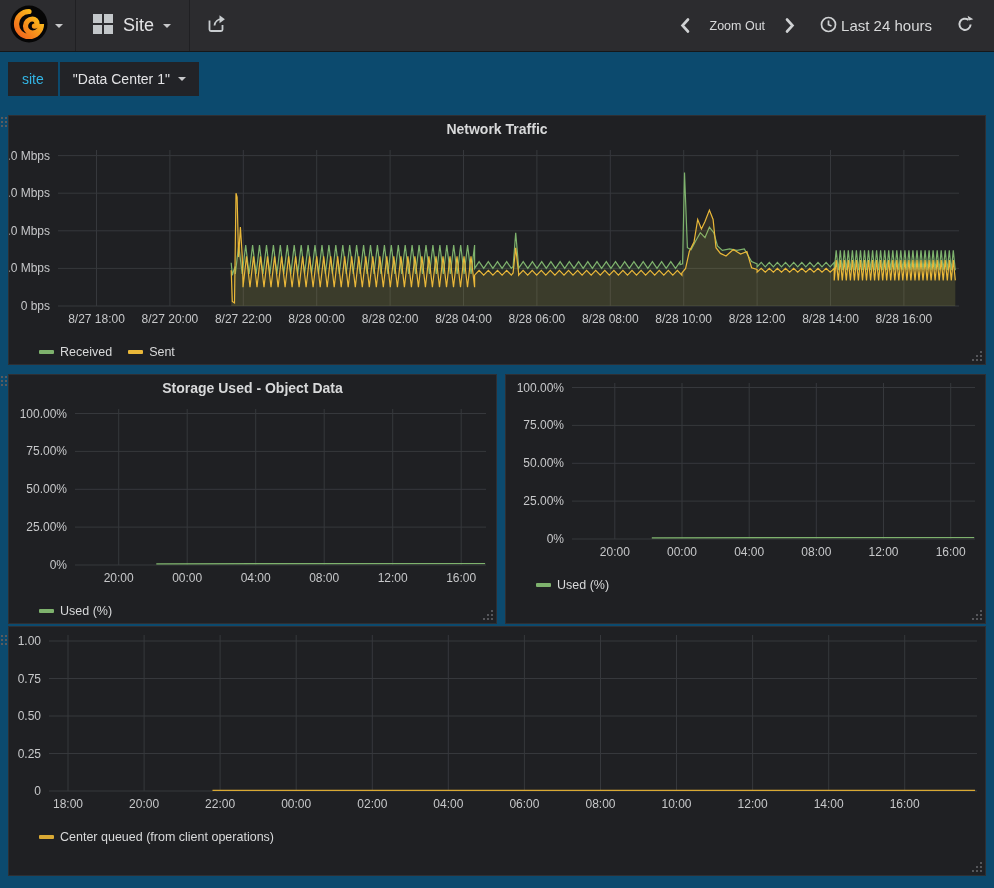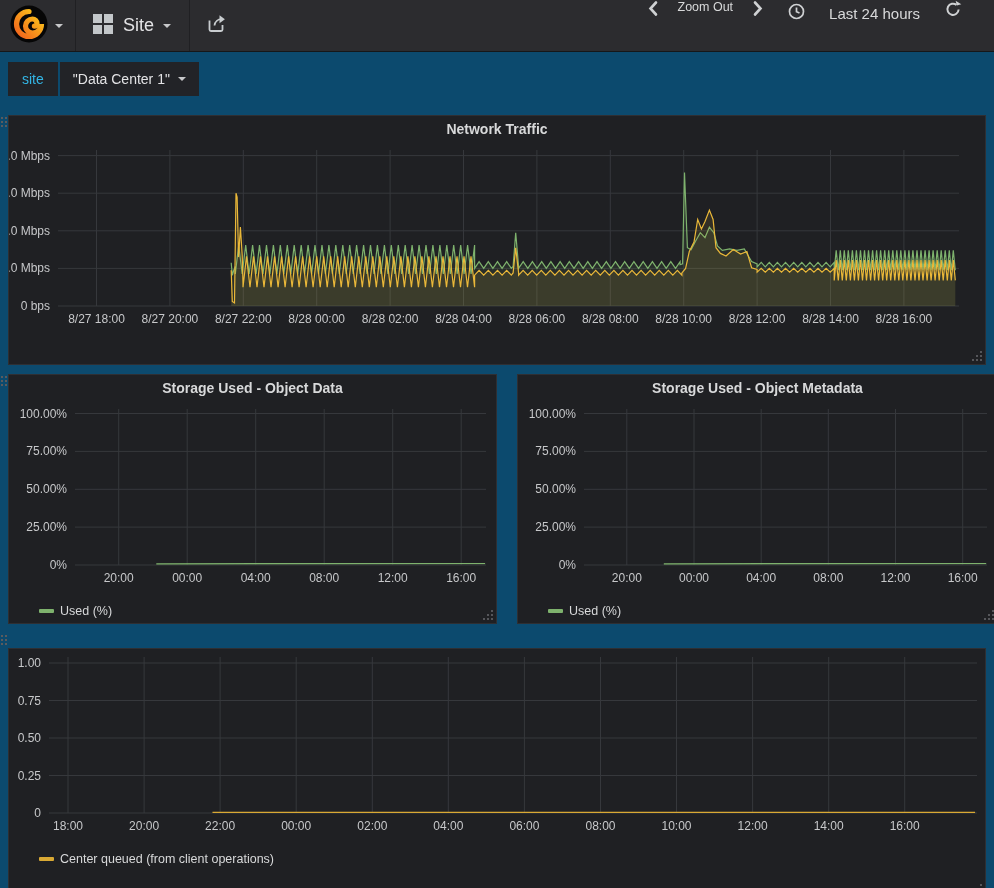--- a/index.html
+++ b/index.html
@@ -7,34 +7,34 @@
   .app{width:994px;height:888px;overflow:hidden;position:relative;background:#0c4a6e;color:#d8d9da}
 
   
   .navbar{height:52px;background:#2c2c2f;display:flex;align-items:stretch;border-bottom:1px solid #161719}
   .nav-left{display:flex;align-items:stretch}
   .brand{display:flex;align-items:center;padding:0 12px 0 10px;border-right:1px solid #202023;cursor:pointer}
   .brand .caret{margin-left:7px}
   .dash-picker{display:flex;align-items:center;gap:9px;padding:0 18px 0 16px;border-right:1px solid #202023;cursor:pointer}
   .dash-title{font-size:18px;color:#e3e3e5}
   .share-btn{display:flex;align-items:center;padding:0 16px;cursor:pointer}
-  .nav-right{margin-left:auto;display:flex;align-items:flex-start;gap:14px;padding-right:32px}
+  .nav-right{margin-left:auto;display:flex;align-items:center;gap:14px;padding-right:20px}
   .zoom-out{font-size:12.5px;color:#d8d9da;cursor:pointer;margin:0 6px}
-  .time-picker{display:flex;align-items:center;gap:24px;font-size:15px;cursor:pointer;margin:3px 10px}
+  .time-picker{display:flex;align-items:center;gap:4px;font-size:15px;cursor:pointer;margin:3px 10px}
   .icon-btn{display:flex;align-items:center;cursor:pointer}
   .caret{width:0;height:0;border-left:4px solid transparent;border-right:4px solid transparent;border-top:4px solid #c7c8ca;display:inline-block}
 
   
   .submenu{height:54px;display:flex;align-items:center;padding:0 8px;gap:2px}
   .var-label{background:#222327;color:#33b5e5;font-size:14px;height:34px;display:flex;align-items:center;padding:0 14px}
   .var-value{background:#222327;color:#e3e3e5;font-size:14px;height:34px;display:flex;align-items:center;gap:8px;padding:0 13px;cursor:pointer}
 
   
   .dash{position:relative;padding:9px 8px 7px 8px}
-  .row2{display:flex;gap:20px;margin-top:9px;margin-bottom:24px}
+  .row2{display:flex;gap:8px;margin-top:9px;margin-bottom:2px}
   .panel{background:#1f2023;border:1px solid #2e2f33;position:relative}
   .panel-title{height:26px;display:flex;align-items:center;justify-content:center;font-size:14px;font-weight:bold;color:#d8d9da;cursor:pointer}
   .legend{height:28px;display:flex;align-items:center;gap:16px;padding-left:30px;font-size:12.5px;color:#d8d9da}
   .legend-item{display:flex;align-items:center;gap:6px;cursor:pointer}
   .lmark{display:inline-block;width:15px;height:4px;border-radius:1px}
   svg.chart{display:block}
   .grid{stroke:#36383c;stroke-width:1}
   .tick{fill:#c7c8ca;font-size:12px;font-family:"Liberation Sans","DejaVu Sans",sans-serif}
 
   
@@ -176,20 +176,30 @@
           <text x="41" y="92.8" text-anchor="end" class="tick">2.0 Mbps</text>
           <line x1="49" y1="51.2" x2="950" y2="51.2" class="grid"></line>
           <text x="41" y="55.2" text-anchor="end" class="tick">3.0 Mbps</text>
           <line x1="49" y1="13.6" x2="950" y2="13.6" class="grid"></line>
           <text x="41" y="17.6" text-anchor="end" class="tick">4.0 Mbps</text>
           <path d="M222.2,120.8L223.3,133.2L224.8,128.3L226.3,124.5L226.3,132.0L229.7,103.1L233.2,132.0L236.7,103.1L240.1,132.0L243.6,103.1L247.1,132.0L250.5,103.1L254.0,132.0L257.5,103.1L260.9,132.0L264.4,103.1L267.9,132.0L271.3,103.1L274.8,132.0L278.3,103.1L281.8,132.0L285.2,103.1L288.7,132.0L292.2,103.1L295.6,132.0L299.1,103.1L302.6,132.0L306.0,103.1L309.5,132.0L313.0,103.1L316.4,132.0L319.9,103.1L323.4,132.0L326.8,103.1L330.3,132.0L333.8,103.1L337.2,132.0L340.7,103.1L344.2,132.0L347.6,103.1L351.1,132.0L354.6,103.1L358.0,132.0L361.5,103.1L365.0,132.0L368.4,103.1L371.9,132.0L375.4,103.1L378.9,132.0L382.3,103.1L385.8,132.0L389.3,103.1L392.7,132.0L396.2,103.1L399.7,132.0L403.1,103.1L406.6,132.0L410.1,103.1L413.5,132.0L417.0,103.1L420.5,132.0L423.9,103.1L427.4,132.0L430.9,103.1L434.3,132.0L437.8,103.1L441.3,132.0L444.7,103.1L448.2,132.0L451.7,103.1L455.1,132.0L458.6,103.1L462.1,132.0L465.6,103.1L465.6,126.4L470.1,119.6L474.7,126.4L479.3,119.6L483.9,126.4L488.5,119.6L493.1,126.4L497.7,119.6L502.3,126.4L504.1,124.5L506.7,90.7L509.6,124.5L509.6,126.4L514.2,119.6L518.8,126.4L523.4,119.6L528.0,126.4L532.7,119.6L537.3,126.4L541.9,119.6L546.5,126.4L551.1,119.6L555.7,126.4L560.3,119.6L565.0,126.4L569.6,119.6L574.2,126.4L578.8,119.6L583.4,126.4L588.0,119.6L592.6,126.4L597.3,119.6L601.9,126.4L606.5,119.6L611.1,126.4L615.7,119.6L620.3,126.4L624.9,119.6L629.6,126.4L634.2,119.6L638.8,126.4L643.4,119.6L648.0,126.4L652.6,119.6L657.2,126.4L661.8,119.6L666.5,126.4L671.1,119.6L671.1,122.7L673.6,121.9L675.5,30.6L678.4,105.7L682.1,107.6L686.5,99.3L691.3,90.7L696.0,95.6L700.4,85.1L704.8,90.7L708.5,103.9L713.3,108.4L720.6,106.9L728.0,108.4L735.3,106.9L742.6,119.6L748.1,121.9L748.1,124.9L752.2,120.4L756.3,124.9L760.3,120.4L764.4,124.9L768.4,120.4L772.5,124.9L776.5,120.4L780.6,124.9L784.7,120.4L788.7,124.9L792.8,120.4L796.8,124.9L800.9,120.4L804.9,124.9L809.0,120.4L813.0,124.9L817.1,120.4L821.2,124.9L825.2,120.4L825.2,128.3L827.2,108.4L829.3,128.3L831.3,108.4L833.3,128.3L835.3,108.4L837.3,128.3L839.3,108.4L841.4,128.3L843.4,108.4L845.4,128.3L847.4,108.4L849.4,128.3L851.5,108.4L853.5,128.3L855.5,108.4L857.5,128.3L859.5,108.4L861.6,128.3L863.6,108.4L865.6,128.3L867.6,108.4L869.6,128.3L871.6,108.4L873.7,128.3L875.7,108.4L877.7,128.3L879.7,108.4L881.7,128.3L883.8,108.4L885.8,128.3L887.8,108.4L889.8,128.3L891.8,108.4L893.8,128.3L895.9,108.4L897.9,128.3L899.9,108.4L901.9,128.3L903.9,108.4L906.0,128.3L908.0,108.4L910.0,128.3L912.0,108.4L914.0,128.3L916.1,108.4L918.1,128.3L920.1,108.4L922.1,128.3L924.1,108.4L926.1,128.3L928.2,108.4L930.2,128.3L932.2,108.4L934.2,128.3L936.2,108.4L938.3,128.3L940.3,108.4L942.3,128.3L944.3,108.4L946.3,128.3L946.3,164.0L222.2,164.0Z" fill="#7eb26d" fill-opacity="0.1" stroke="none"></path>
           <path d="M222.2,120.8L223.3,133.2L224.8,128.3L226.3,124.5L226.3,132.0L229.7,103.1L233.2,132.0L236.7,103.1L240.1,132.0L243.6,103.1L247.1,132.0L250.5,103.1L254.0,132.0L257.5,103.1L260.9,132.0L264.4,103.1L267.9,132.0L271.3,103.1L274.8,132.0L278.3,103.1L281.8,132.0L285.2,103.1L288.7,132.0L292.2,103.1L295.6,132.0L299.1,103.1L302.6,132.0L306.0,103.1L309.5,132.0L313.0,103.1L316.4,132.0L319.9,103.1L323.4,132.0L326.8,103.1L330.3,132.0L333.8,103.1L337.2,132.0L340.7,103.1L344.2,132.0L347.6,103.1L351.1,132.0L354.6,103.1L358.0,132.0L361.5,103.1L365.0,132.0L368.4,103.1L371.9,132.0L375.4,103.1L378.9,132.0L382.3,103.1L385.8,132.0L389.3,103.1L392.7,132.0L396.2,103.1L399.7,132.0L403.1,103.1L406.6,132.0L410.1,103.1L413.5,132.0L417.0,103.1L420.5,132.0L423.9,103.1L427.4,132.0L430.9,103.1L434.3,132.0L437.8,103.1L441.3,132.0L444.7,103.1L448.2,132.0L451.7,103.1L455.1,132.0L458.6,103.1L462.1,132.0L465.6,103.1L465.6,126.4L470.1,119.6L474.7,126.4L479.3,119.6L483.9,126.4L488.5,119.6L493.1,126.4L497.7,119.6L502.3,126.4L504.1,124.5L506.7,90.7L509.6,124.5L509.6,126.4L514.2,119.6L518.8,126.4L523.4,119.6L528.0,126.4L532.7,119.6L537.3,126.4L541.9,119.6L546.5,126.4L551.1,119.6L555.7,126.4L560.3,119.6L565.0,126.4L569.6,119.6L574.2,126.4L578.8,119.6L583.4,126.4L588.0,119.6L592.6,126.4L597.3,119.6L601.9,126.4L606.5,119.6L611.1,126.4L615.7,119.6L620.3,126.4L624.9,119.6L629.6,126.4L634.2,119.6L638.8,126.4L643.4,119.6L648.0,126.4L652.6,119.6L657.2,126.4L661.8,119.6L666.5,126.4L671.1,119.6L671.1,122.7L673.6,121.9L675.5,30.6L678.4,105.7L682.1,107.6L686.5,99.3L691.3,90.7L696.0,95.6L700.4,85.1L704.8,90.7L708.5,103.9L713.3,108.4L720.6,106.9L728.0,108.4L735.3,106.9L742.6,119.6L748.1,121.9L748.1,124.9L752.2,120.4L756.3,124.9L760.3,120.4L764.4,124.9L768.4,120.4L772.5,124.9L776.5,120.4L780.6,124.9L784.7,120.4L788.7,124.9L792.8,120.4L796.8,124.9L800.9,120.4L804.9,124.9L809.0,120.4L813.0,124.9L817.1,120.4L821.2,124.9L825.2,120.4L825.2,128.3L827.2,108.4L829.3,128.3L831.3,108.4L833.3,128.3L835.3,108.4L837.3,128.3L839.3,108.4L841.4,128.3L843.4,108.4L845.4,128.3L847.4,108.4L849.4,128.3L851.5,108.4L853.5,128.3L855.5,108.4L857.5,128.3L859.5,108.4L861.6,128.3L863.6,108.4L865.6,128.3L867.6,108.4L869.6,128.3L871.6,108.4L873.7,128.3L875.7,108.4L877.7,128.3L879.7,108.4L881.7,128.3L883.8,108.4L885.8,128.3L887.8,108.4L889.8,128.3L891.8,108.4L893.8,128.3L895.9,108.4L897.9,128.3L899.9,108.4L901.9,128.3L903.9,108.4L906.0,128.3L908.0,108.4L910.0,128.3L912.0,108.4L914.0,128.3L916.1,108.4L918.1,128.3L920.1,108.4L922.1,128.3L924.1,108.4L926.1,128.3L928.2,108.4L930.2,128.3L932.2,108.4L934.2,128.3L936.2,108.4L938.3,128.3L940.3,108.4L942.3,128.3L944.3,108.4L946.3,128.3" fill="none" stroke="#7eb26d" stroke-width="1.2"></path>
           <path d="M222.2,128.3L223.3,159.5L225.5,161.0L227.0,51.2L228.1,55.0L229.6,115.1L231.4,85.1L233.2,113.3L234.0,141.4L234.0,145.2L237.5,114.4L241.0,145.2L244.5,114.4L248.0,145.2L251.5,114.4L255.0,145.2L258.5,114.4L262.0,145.2L265.6,114.4L269.1,145.2L272.6,114.4L276.1,145.2L279.6,114.4L283.1,145.2L286.6,114.4L290.1,145.2L293.6,114.4L297.1,145.2L300.6,114.4L304.1,145.2L307.7,114.4L311.2,145.2L314.7,114.4L318.2,145.2L321.7,114.4L325.2,145.2L328.7,114.4L332.2,145.2L335.7,114.4L339.2,145.2L342.7,114.4L346.3,145.2L349.8,114.4L353.3,145.2L356.8,114.4L360.3,145.2L363.8,114.4L367.3,145.2L370.8,114.4L374.3,145.2L377.8,114.4L381.3,145.2L384.8,114.4L388.4,145.2L391.9,114.4L395.4,145.2L398.9,114.4L402.4,145.2L405.9,114.4L409.4,145.2L412.9,114.4L416.4,145.2L419.9,114.4L423.4,145.2L427.0,114.4L430.5,145.2L434.0,114.4L437.5,145.2L441.0,114.4L444.5,145.2L448.0,114.4L451.5,145.2L455.0,114.4L458.5,145.2L462.0,114.4L465.6,145.2L465.6,133.2L470.1,128.3L474.7,133.2L479.3,128.3L483.9,133.2L488.5,128.3L493.1,133.2L497.7,128.3L502.3,133.2L504.1,130.9L506.7,105.7L509.6,130.9L509.6,133.2L514.1,128.3L518.7,133.2L523.2,128.3L527.7,133.2L532.3,128.3L536.8,133.2L541.3,128.3L545.9,133.2L550.4,128.3L555.0,133.2L559.5,128.3L564.0,133.2L568.6,128.3L573.1,133.2L577.6,128.3L582.2,133.2L586.7,128.3L591.3,133.2L595.8,128.3L600.3,133.2L604.9,128.3L609.4,133.2L613.9,128.3L618.5,133.2L623.0,128.3L627.5,133.2L632.1,128.3L636.6,133.2L641.2,128.3L645.7,133.2L650.2,128.3L654.8,133.2L659.3,128.3L663.8,133.2L668.4,128.3L672.9,133.2L672.9,130.9L676.6,126.4L680.3,109.5L685.0,100.1L688.7,77.5L692.4,86.9L696.0,79.4L700.4,68.1L704.1,77.5L707.0,105.7L711.4,111.4L717.0,114.0L724.3,107.6L731.6,112.1L737.9,109.5L742.6,125.7L748.1,127.5L748.1,130.2L752.2,126.4L756.3,130.2L760.3,126.4L764.4,130.2L768.4,126.4L772.5,130.2L776.5,126.4L780.6,130.2L784.7,126.4L788.7,130.2L792.8,126.4L796.8,130.2L800.9,126.4L804.9,130.2L809.0,126.4L813.0,130.2L817.1,126.4L821.2,130.2L825.2,126.4L825.2,138.4L827.2,118.1L829.3,138.4L831.3,118.1L833.3,138.4L835.3,118.1L837.3,138.4L839.3,118.1L841.4,138.4L843.4,118.1L845.4,138.4L847.4,118.1L849.4,138.4L851.5,118.1L853.5,138.4L855.5,118.1L857.5,138.4L859.5,118.1L861.6,138.4L863.6,118.1L865.6,138.4L867.6,118.1L869.6,138.4L871.6,118.1L873.7,138.4L875.7,118.1L877.7,138.4L879.7,118.1L881.7,138.4L883.8,118.1L885.8,138.4L887.8,118.1L889.8,138.4L891.8,118.1L893.8,138.4L895.9,118.1L897.9,138.4L899.9,118.1L901.9,138.4L903.9,118.1L906.0,138.4L908.0,118.1L910.0,138.4L912.0,118.1L914.0,138.4L916.1,118.1L918.1,138.4L920.1,118.1L922.1,138.4L924.1,118.1L926.1,138.4L928.2,118.1L930.2,138.4L932.2,118.1L934.2,138.4L936.2,118.1L938.3,138.4L940.3,118.1L942.3,138.4L944.3,118.1L946.3,138.4L946.3,164.0L222.2,164.0Z" fill="#eab839" fill-opacity="0.1" stroke="none"></path>
           <path d="M222.2,128.3L223.3,159.5L225.5,161.0L227.0,51.2L228.1,55.0L229.6,115.1L231.4,85.1L233.2,113.3L234.0,141.4L234.0,145.2L237.5,114.4L241.0,145.2L244.5,114.4L248.0,145.2L251.5,114.4L255.0,145.2L258.5,114.4L262.0,145.2L265.6,114.4L269.1,145.2L272.6,114.4L276.1,145.2L279.6,114.4L283.1,145.2L286.6,114.4L290.1,145.2L293.6,114.4L297.1,145.2L300.6,114.4L304.1,145.2L307.7,114.4L311.2,145.2L314.7,114.4L318.2,145.2L321.7,114.4L325.2,145.2L328.7,114.4L332.2,145.2L335.7,114.4L339.2,145.2L342.7,114.4L346.3,145.2L349.8,114.4L353.3,145.2L356.8,114.4L360.3,145.2L363.8,114.4L367.3,145.2L370.8,114.4L374.3,145.2L377.8,114.4L381.3,145.2L384.8,114.4L388.4,145.2L391.9,114.4L395.4,145.2L398.9,114.4L402.4,145.2L405.9,114.4L409.4,145.2L412.9,114.4L416.4,145.2L419.9,114.4L423.4,145.2L427.0,114.4L430.5,145.2L434.0,114.4L437.5,145.2L441.0,114.4L444.5,145.2L448.0,114.4L451.5,145.2L455.0,114.4L458.5,145.2L462.0,114.4L465.6,145.2L465.6,133.2L470.1,128.3L474.7,133.2L479.3,128.3L483.9,133.2L488.5,128.3L493.1,133.2L497.7,128.3L502.3,133.2L504.1,130.9L506.7,105.7L509.6,130.9L509.6,133.2L514.1,128.3L518.7,133.2L523.2,128.3L527.7,133.2L532.3,128.3L536.8,133.2L541.3,128.3L545.9,133.2L550.4,128.3L555.0,133.2L559.5,128.3L564.0,133.2L568.6,128.3L573.1,133.2L577.6,128.3L582.2,133.2L586.7,128.3L591.3,133.2L595.8,128.3L600.3,133.2L604.9,128.3L609.4,133.2L613.9,128.3L618.5,133.2L623.0,128.3L627.5,133.2L632.1,128.3L636.6,133.2L641.2,128.3L645.7,133.2L650.2,128.3L654.8,133.2L659.3,128.3L663.8,133.2L668.4,128.3L672.9,133.2L672.9,130.9L676.6,126.4L680.3,109.5L685.0,100.1L688.7,77.5L692.4,86.9L696.0,79.4L700.4,68.1L704.1,77.5L707.0,105.7L711.4,111.4L717.0,114.0L724.3,107.6L731.6,112.1L737.9,109.5L742.6,125.7L748.1,127.5L748.1,130.2L752.2,126.4L756.3,130.2L760.3,126.4L764.4,130.2L768.4,126.4L772.5,130.2L776.5,126.4L780.6,130.2L784.7,126.4L788.7,130.2L792.8,126.4L796.8,130.2L800.9,126.4L804.9,130.2L809.0,126.4L813.0,130.2L817.1,126.4L821.2,130.2L825.2,126.4L825.2,138.4L827.2,118.1L829.3,138.4L831.3,118.1L833.3,138.4L835.3,118.1L837.3,138.4L839.3,118.1L841.4,138.4L843.4,118.1L845.4,138.4L847.4,118.1L849.4,138.4L851.5,118.1L853.5,138.4L855.5,118.1L857.5,138.4L859.5,118.1L861.6,138.4L863.6,118.1L865.6,138.4L867.6,118.1L869.6,138.4L871.6,118.1L873.7,138.4L875.7,118.1L877.7,138.4L879.7,118.1L881.7,138.4L883.8,118.1L885.8,138.4L887.8,118.1L889.8,138.4L891.8,118.1L893.8,138.4L895.9,118.1L897.9,138.4L899.9,118.1L901.9,138.4L903.9,118.1L906.0,138.4L908.0,118.1L910.0,138.4L912.0,118.1L914.0,138.4L916.1,118.1L918.1,138.4L920.1,118.1L922.1,138.4L924.1,118.1L926.1,138.4L928.2,118.1L930.2,138.4L932.2,118.1L934.2,138.4L936.2,118.1L938.3,138.4L940.3,118.1L942.3,138.4L944.3,118.1L946.3,138.4" fill="none" stroke="#eab839" stroke-width="1.2"></path>
         </svg>
+      <div class="legend">
+        <span class="legend-item">
+          <i class="lmark" style="background: rgb(126, 178, 109);"></i>
+          <span>Received</span>
+        </span>
+        <span class="legend-item">
+          <i class="lmark" style="background: rgb(234, 184, 57);"></i>
+          <span>Sent</span>
+        </span>
+      </div>
       <div class="resize-handle">
           <i></i>
         </div>
     </div>
 
     <div class="row2">
       <div class="panel" style="width:489px;height:250px">
         <div class="panel-title">Storage Used - Object Data</div>
         <svg class="chart" width="487" height="196">
             <line x1="109.7" y1="8" x2="109.7" y2="164" class="grid"></line>
@@ -221,21 +231,20 @@
           <span class="legend-item">
             <i class="lmark" style="background: rgb(126, 178, 109);"></i>
             <span>Used (%)</span>
           </span>
         </div>
         <div class="resize-handle">
             <i></i>
           </div>
       </div>
       <div class="panel" style="width:481px;height:250px">
-        <div class="panel-title">Storage Used - Object Metadata</div>
         <svg class="chart" width="479" height="196">
             <line x1="108.8" y1="8" x2="108.8" y2="164" class="grid"></line>
             <text x="108.8" y="181" text-anchor="middle" class="tick">20:00</text>
             <line x1="176.0" y1="8" x2="176.0" y2="164" class="grid"></line>
             <text x="176.0" y="181" text-anchor="middle" class="tick">00:00</text>
             <line x1="243.2" y1="8" x2="243.2" y2="164" class="grid"></line>
             <text x="243.2" y="181" text-anchor="middle" class="tick">04:00</text>
             <line x1="310.3" y1="8" x2="310.3" y2="164" class="grid"></line>
             <text x="310.3" y="181" text-anchor="middle" class="tick">08:00</text>
             <line x1="377.5" y1="8" x2="377.5" y2="164" class="grid"></line>

